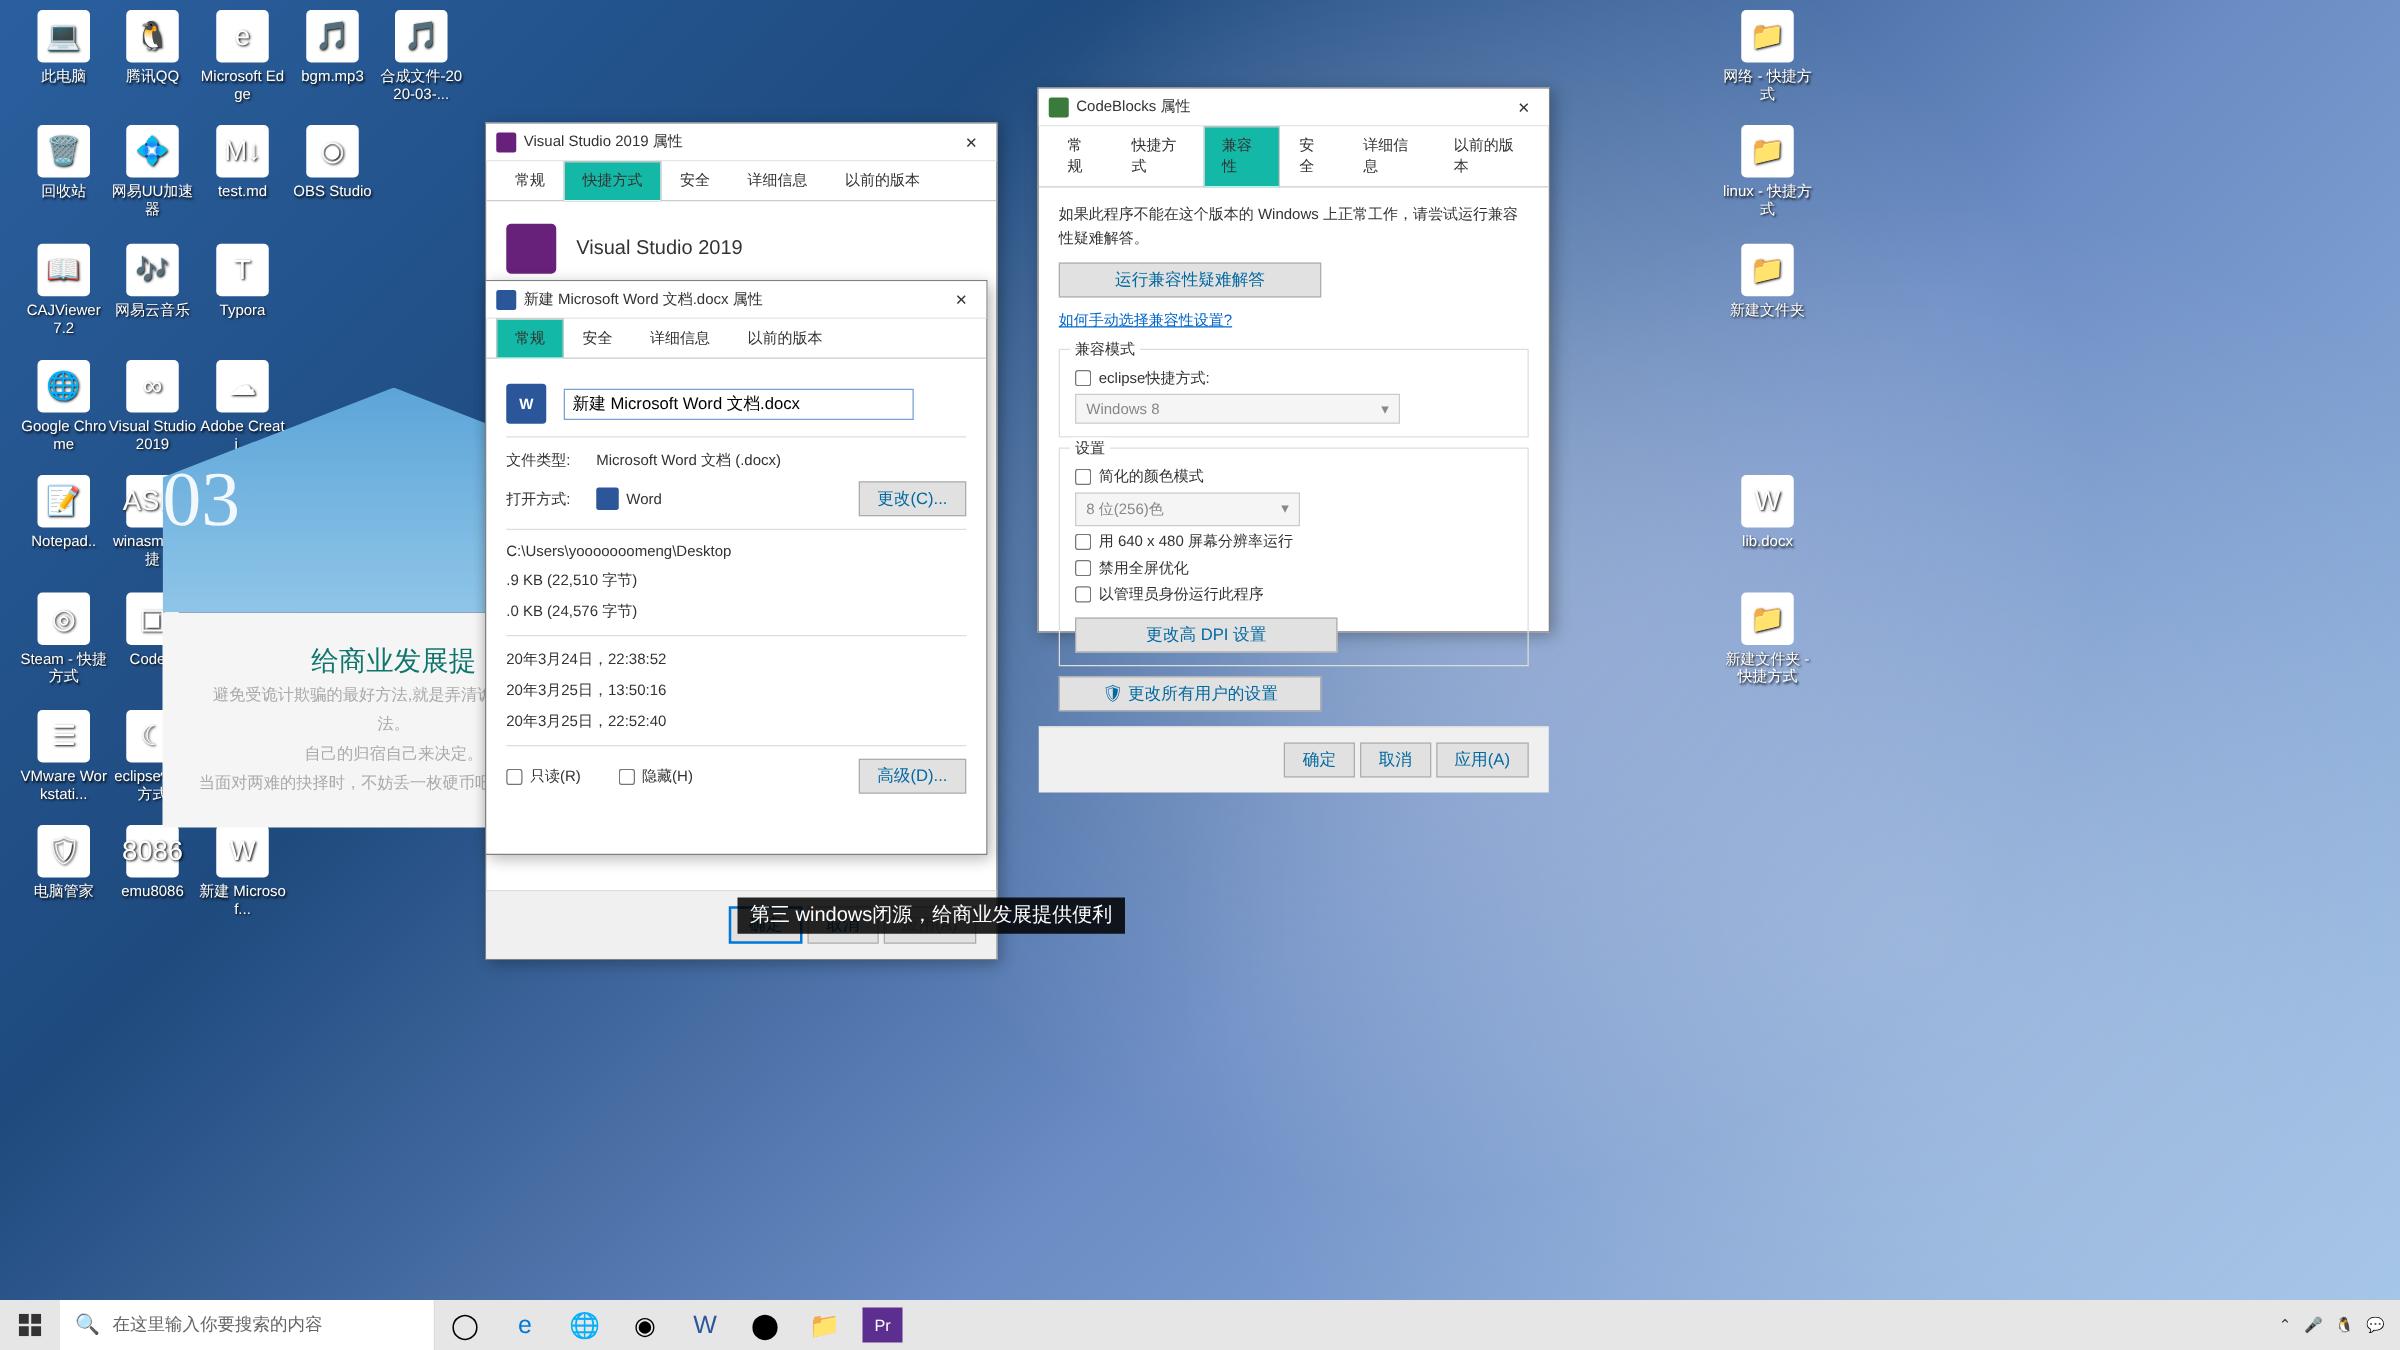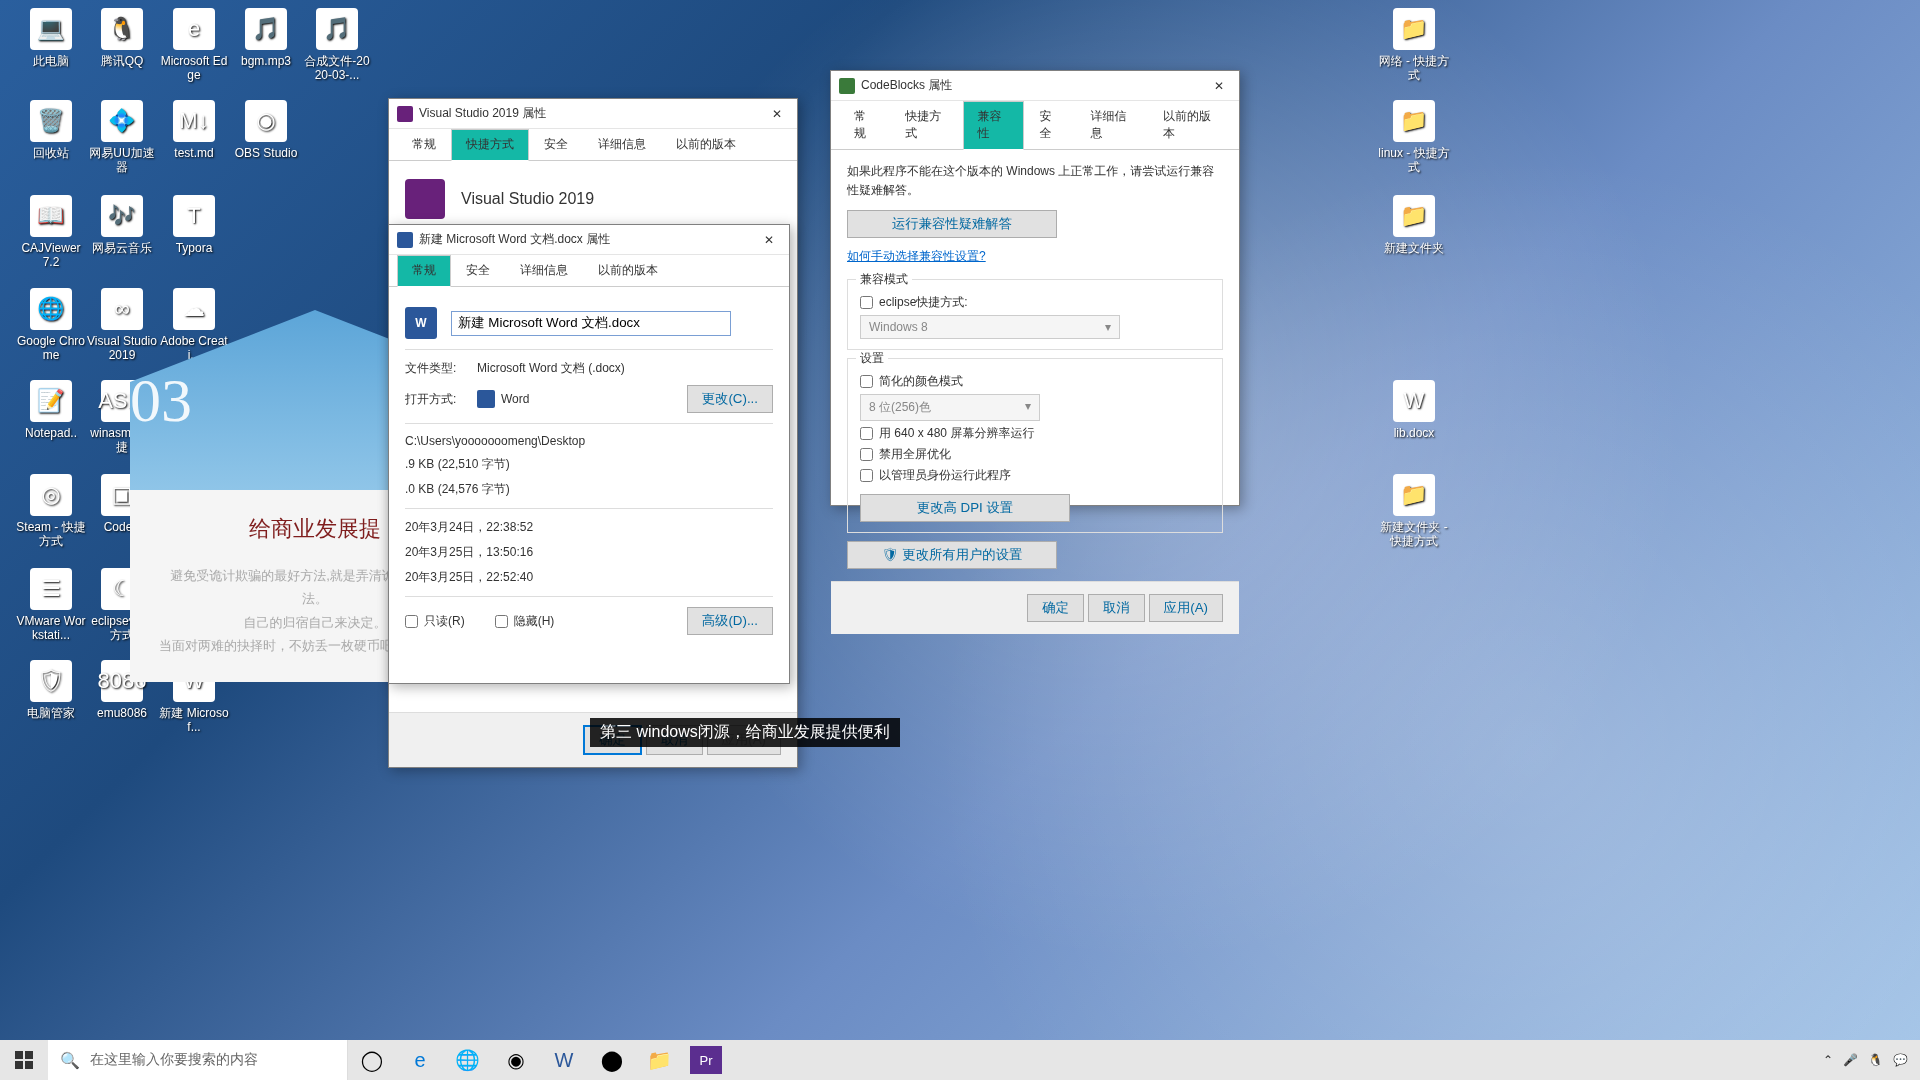--- a/index.html
+++ b/index.html
@@ -37,21 +37,21 @@
 .group .gt { position:absolute; top:-9px; left:8px; background:#fff; padding:0 4px; }
 .sel { border:1px solid #ccc; background:#f5f5f5; padding:4px 8px; width:260px; color:#888; display:flex; justify-content:space-between; }
 .link { color:#0066cc; text-decoration:underline; cursor:default; }
 .dlg-btns { display:flex; gap:4px; justify-content:flex-end; padding:12px 16px; border-top:1px solid #ddd; background:#f0f0f0; }
 
 
 .calw { position:absolute; left:130px; top:310px; width:370px; height:400px; }
 .calw .cube { width:370px; height:180px; background:linear-gradient(180deg,#5ca5d8,#8fc5e8); clip-path:polygon(50% 0,100% 40%,100% 100%,0 100%,0 40%); display:flex; align-items:center; justify-content:flex-start; }
 .calw .cube .num { color:#fff; font-size:62px; opacity:.9; font-family:Georgia,serif; }
 .calw .body { background:#f5f5f5; padding:24px 28px; text-align:center; color:#aaa; }
-.calw .body .h1 { font-size:22px; color:#7f1d1d; margin-bottom:20px; }
+.calw .body .h1 { font-size:22px; color:#0f766e; }
 .calw .body p { font-size:13px; line-height:1.8; }
 
 
 .subtitle { position:absolute; top:718px; left:590px; background:rgba(0,0,0,.85); color:#fff; padding:4px 10px; font-size:16px; }
 
 
 .taskbar { position:absolute; bottom:0; left:0; width:100%; height:40px; background:#e6e6e6; display:flex; align-items:center; }
 .startbtn { width:48px; height:40px; display:flex; align-items:center; justify-content:center; }
 .startbtn svg { fill:#333; }
 .search { flex:0 0 300px; height:40px; background:#fff; display:flex; align-items:center; padding:0 12px; color:#666; font-size:14px; border-right:1px solid #ddd; }

